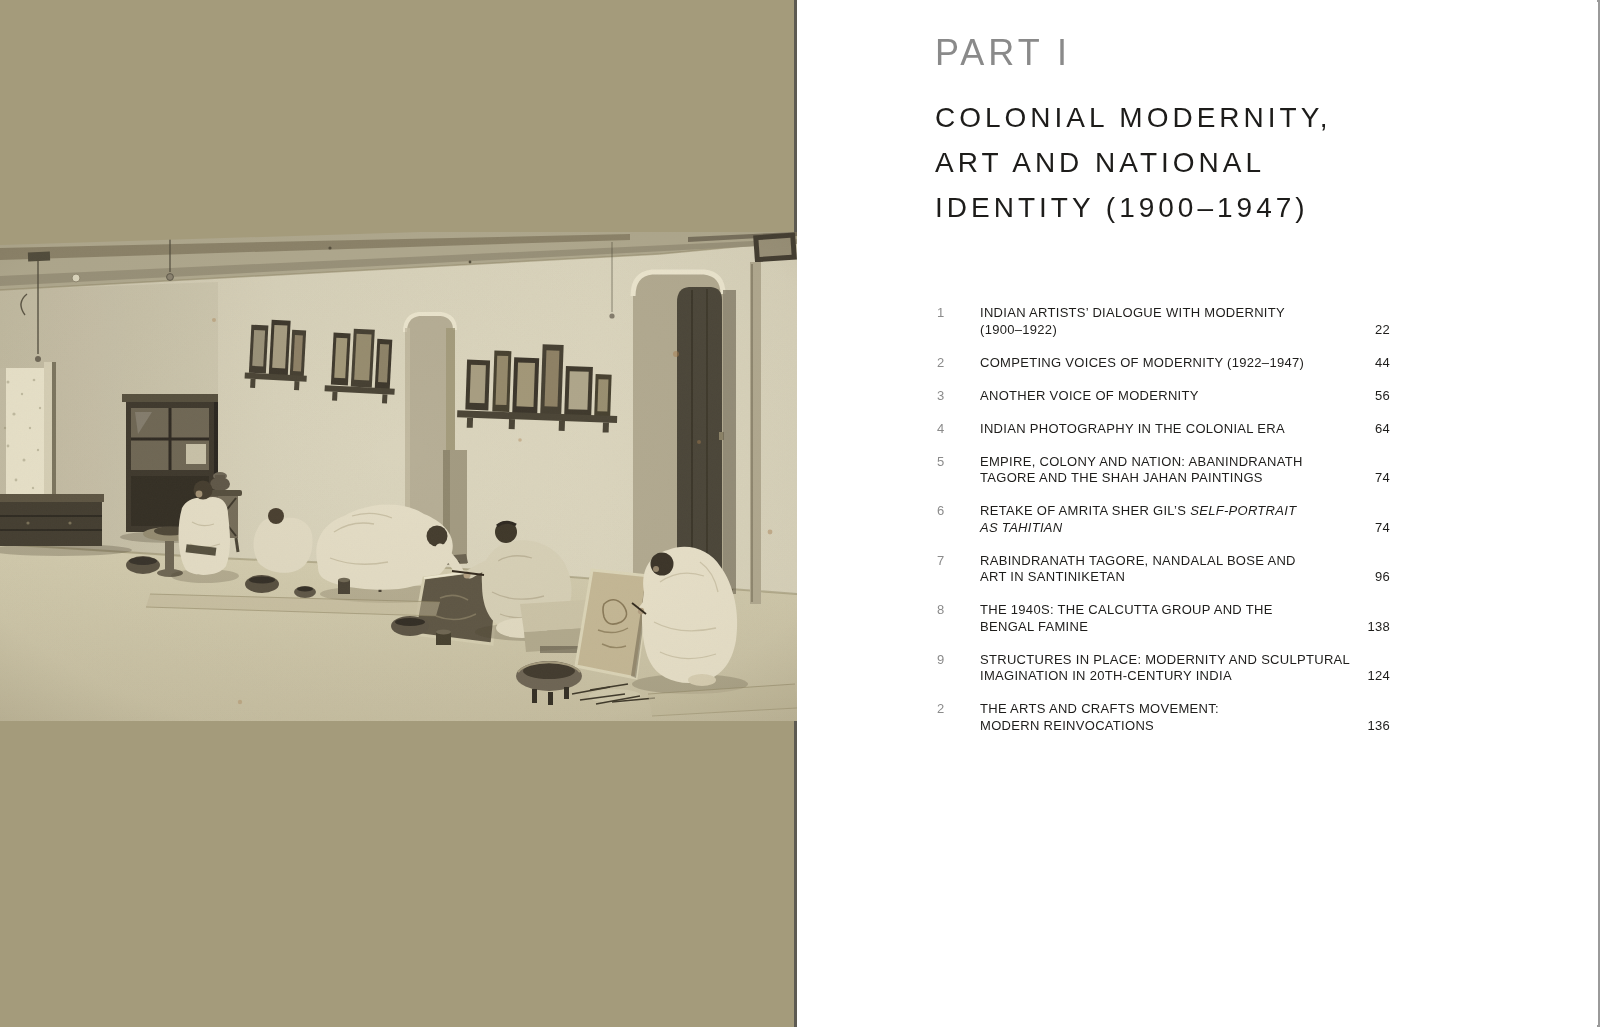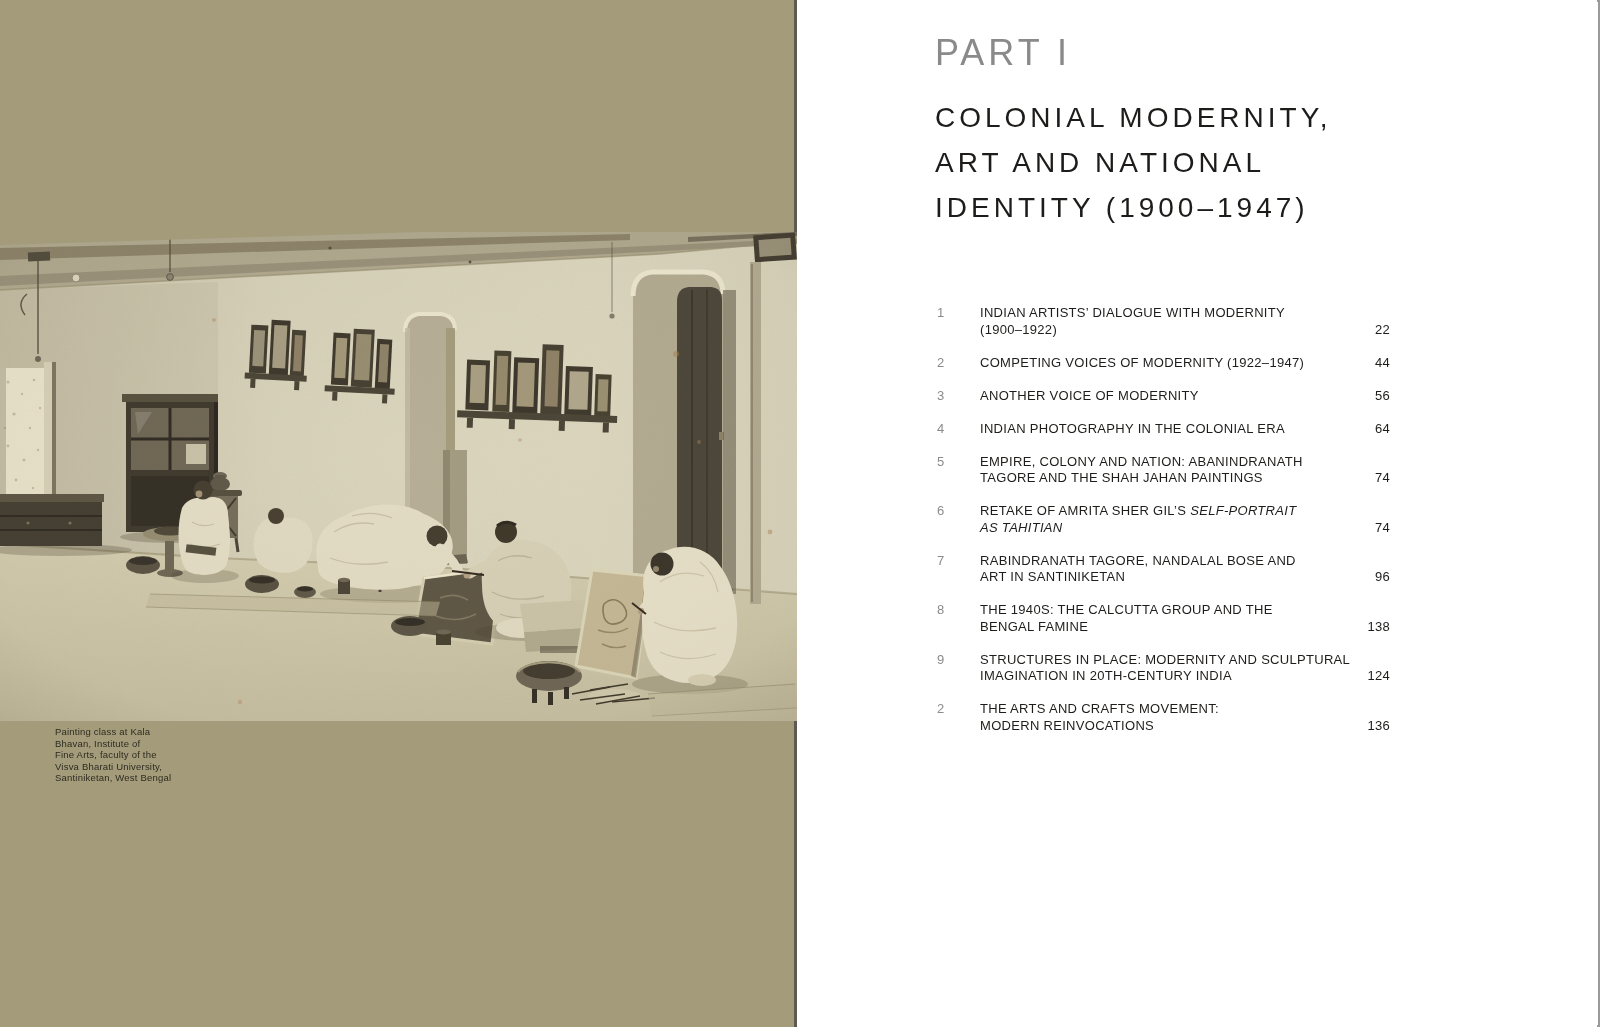--- a/index.html
+++ b/index.html
@@ -369,27 +369,20 @@
           <line x1="652" y1="484" x2="797" y2="476" stroke="#8b8260" stroke-opacity="0.4" stroke-width="1"></line>
         </g>
 
         <rect x="0" y="0" width="797" height="489" fill="url(#vinG)"></rect>
         <rect x="0" y="0" width="797" height="489" filter="url(#grainF)" opacity="0.55"></rect>
 
         <polygon points="0,0 420,0 0,13" fill="#a49b7b"></polygon>
       </svg>
     </div>
 
-    <div class="caption">
-      <div>Painting class at Kala</div>
-      <div>Bhavan, Institute of</div>
-      <div>Fine Arts, faculty of the</div>
-      <div>Visva Bharati University,</div>
-      <div>Santiniketan, West Bengal</div>
-    </div>
   </div>
 
   <div class="page-right">
     <div class="part-label">PART I</div>
 
     <div class="part-title">
       <div>COLONIAL MODERNITY,</div>
       <div>ART AND NATIONAL</div>
       <div>IDENTITY (1900–1947)</div>
     </div>

